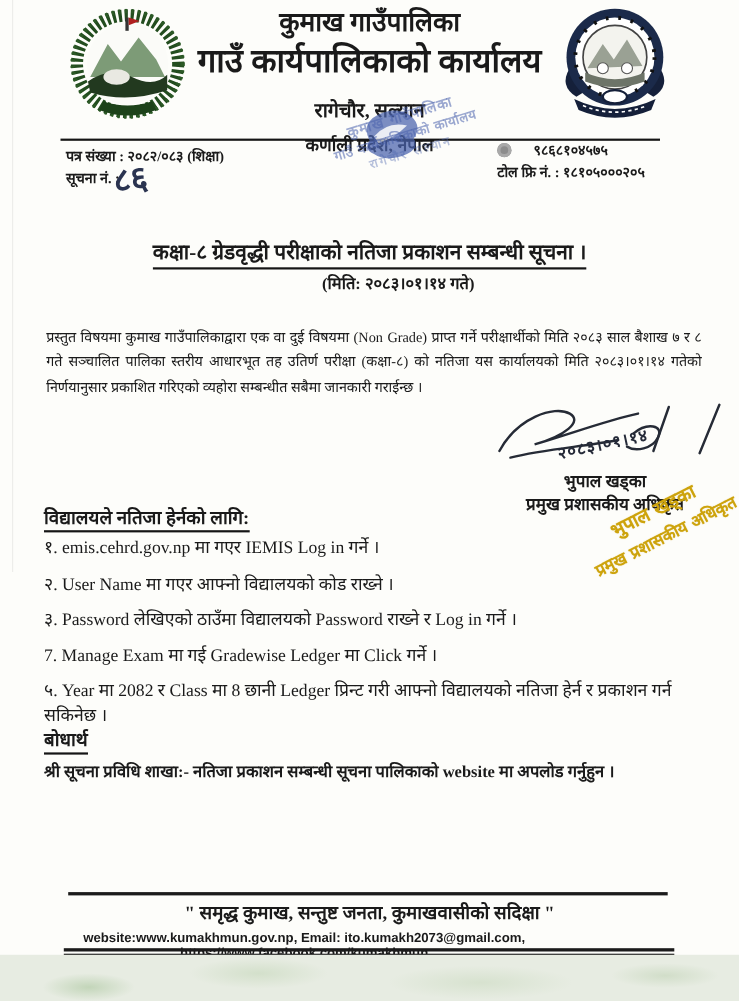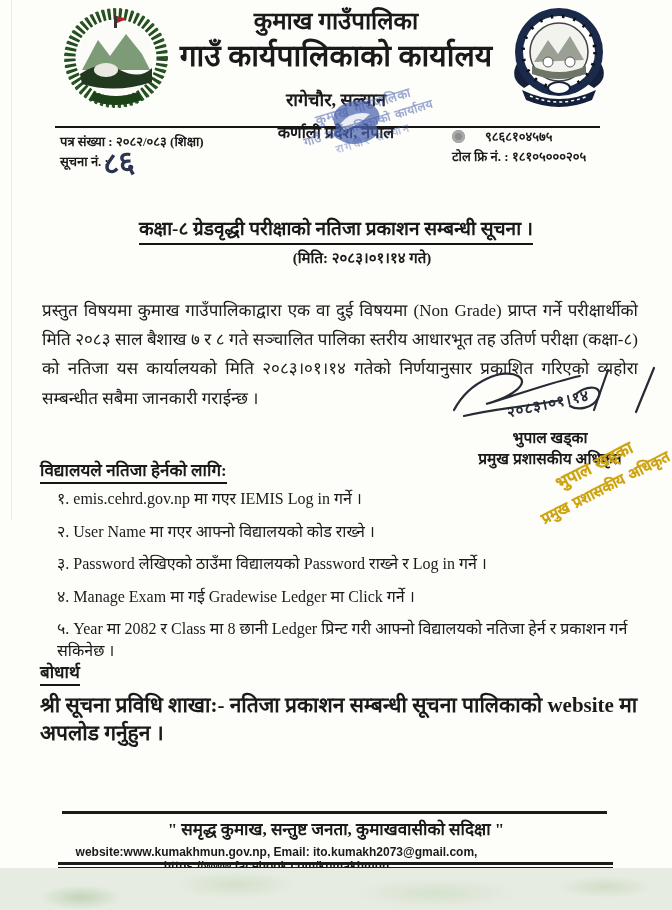--- a/index.html
+++ b/index.html
@@ -42,42 +42,42 @@
   .blue-stamp .l1{font-size:13px;letter-spacing:1px;}
   .blue-stamp .l2{font-size:12px;letter-spacing:.5px;}
   .blue-stamp .l3{font-size:11px;letter-spacing:2px;color:rgba(74,99,173,.40);}
   .stamp-blob{left:322px;top:98px;}
   
   .title-wrap{left:0;top:215px;width:672px;text-align:center;}
   .title{display:inline-block;font-size:19px;font-weight:700;
     border-bottom:2px solid #151515;padding-bottom:2px;}
   .dateline{left:0;top:247px;width:672px;text-align:center;font-size:15px;font-weight:600;padding-left:26px;}
   
-  .body-par{left:42px;top:296px;width:596px;font-size:17px;line-height:1.72;
+  .body-par{left:42px;top:296px;width:596px;font-size:13px;line-height:1.72;
     text-align:justify;font-weight:500;}
   
   .sig-svg{left:448px;top:366px;}
   .sig-date{left:506px;top:393px;font-size:15px;font-weight:700;color:#252a38;
     transform:rotate(-12deg);letter-spacing:1px;font-family:"DejaVu Sans",sans-serif;}
   .sig-name{left:445px;top:426px;width:210px;text-align:center;font-size:15.5px;font-weight:600;}
   .sig-desg{left:430px;top:447px;width:240px;text-align:center;font-size:15.5px;font-weight:600;}
   .name-stamp{left:492px;top:452px;width:215px;transform:rotate(-27deg);
     color:#cda30c;font-weight:700;text-align:center;line-height:1.5;
     font-family:"DejaVu Sans",sans-serif;text-shadow:0 0 1px rgba(205,163,12,.55);}
   .name-stamp .s1{font-size:17px;}
   .name-stamp .s2{font-size:15px;}
   
   .instr-head{left:40px;top:458px;font-size:17px;font-weight:700;
     border-bottom:2px solid #151515;padding-bottom:1px;}
   .steps{left:40px;top:488px;width:602px;font-size:16px;font-weight:500;}
-  .step{margin-bottom:11px;line-height:1.35;margin-left:17px;}
+  .step{margin-bottom:11px;line-height:1.35;}
   
   .cc-head{left:40px;top:660px;font-size:17px;font-weight:700;
     border-bottom:2px solid #151515;padding-bottom:1px;}
-  .cc-line{left:40px;top:690px;width:600px;font-size:21px;font-weight:600;}
+  .cc-line{left:40px;top:690px;width:600px;font-size:15px;font-weight:600;}
   
   .f-rule1{left:62px;top:811px;width:545px;height:2.5px;background:#1b1b1b;}
   .slogan{left:0;top:817px;width:672px;text-align:center;font-size:17px;font-weight:700;}
   .f-contact{left:0;top:845px;width:553px;text-align:center;font-size:12px;font-weight:700;
     font-family:"Liberation Sans","DejaVu Sans",sans-serif;}
   .f-rule2a{left:58px;top:862px;width:555px;height:3px;background:#1b1b1b;}
   .f-rule2b{left:58px;top:867px;width:555px;height:1.5px;background:#1b1b1b;}
 </style>
 </head>
 <body>
@@ -178,21 +178,21 @@
   <div class="abs name-stamp">
     <div class="s1">भुपाल खड्का</div>
     <div class="s2">प्रमुख प्रशासकीय अधिकृत</div>
   </div>
 
   <div class="abs instr-head">विद्यालयले नतिजा हेर्नको लागि:</div>
   <div class="abs steps">
     <div class="step">१. emis.cehrd.gov.np मा गएर IEMIS  Log in गर्ने ।</div>
     <div class="step">२. User Name मा गएर आफ्नो विद्यालयको कोड राख्ने ।</div>
     <div class="step">३. Password लेखिएको ठाउँमा विद्यालयको  Password राख्ने र Log in  गर्ने ।</div>
-    <div class="step">४. Manage Exam मा गई Gradewise Ledger मा Click गर्ने ।</div>
+    <div class="step">7. Manage Exam मा गई Gradewise Ledger मा Click गर्ने ।</div>
     <div class="step">५. Year मा 2082  र  Class मा 8 छानी Ledger प्रिन्ट गरी  आफ्नो विद्यालयको नतिजा हेर्न र प्रकाशन गर्न सकिनेछ ।</div>
   </div>
 
   <div class="abs cc-head">बोधार्थ</div>
   <div class="abs cc-line">श्री सूचना प्रविधि शाखा:- नतिजा प्रकाशन सम्बन्धी सूचना पालिकाको website मा अपलोड गर्नुहुन ।</div>
 
   <div class="abs f-rule1"></div>
   <div class="abs slogan">" समृद्ध कुमाख, सन्तुष्ट जनता, कुमाखवासीको सदिक्षा "</div>
   <div class="abs f-contact">website:www.kumakhmun.gov.np, Email: ito.kumakh2073@gmail.com,  https://www.facebook.com/kumakhmun</div>
   <div class="abs f-rule2a"></div>

